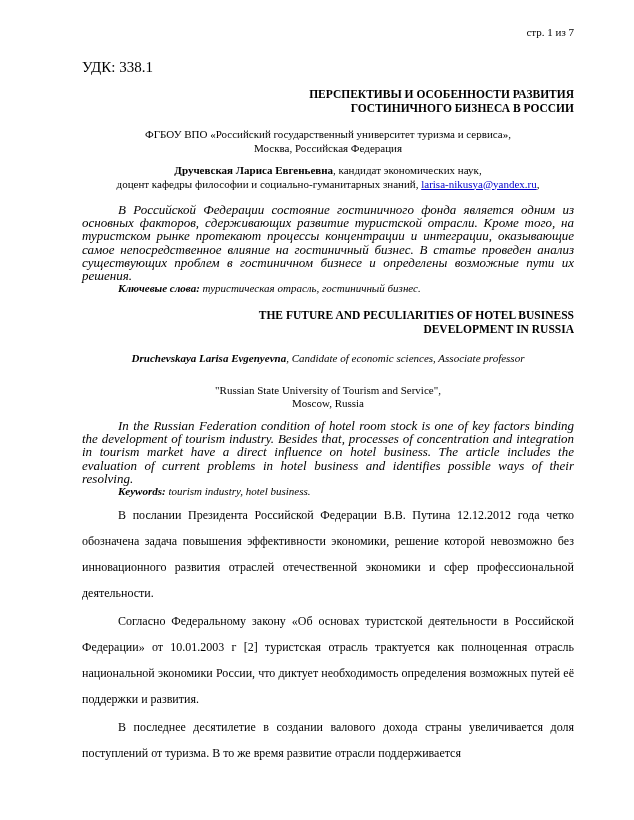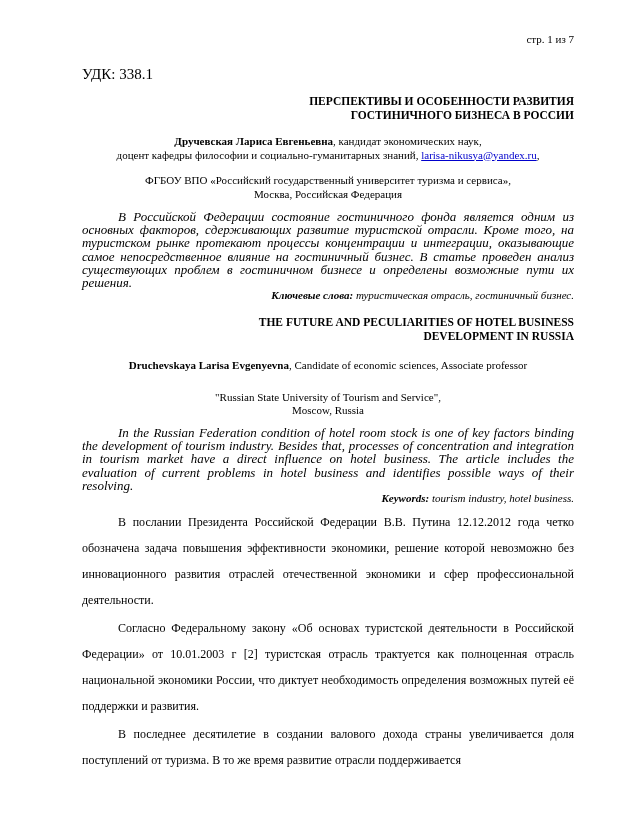--- a/index.html
+++ b/index.html
@@ -1,15 +1,15 @@
 <!DOCTYPE html>
 <html><head>
 <meta charset="utf-8">
 <style>
-  * { box-sizing: border-box; margin-top: 7px; }
+  * { box-sizing: border-box; }
   html, body { margin: 0; padding: 0; background: #ffffff; }
   .page {
     width: 634px;
     height: 820px;
     margin: 0 auto;
     background: #ffffff;
     color: #000000;
     font-family: "Liberation Serif", serif;
     padding: 26px 60px 20px 82px;
     overflow: hidden;
@@ -32,42 +32,41 @@
     line-height: 13.5px;
     margin: 0 0 13px 0;
   }
   .centered {
     text-align: center;
     font-size: 11px;
     line-height: 13.5px;
   }
   .author-ru { margin-bottom: 12px; }
   .affil-ru { margin-bottom: 9px; }
-  .author-en { margin-bottom: 18px; }
+  .author-en { margin-bottom: 18px; font-style: italic; }
   .affil-en { margin-bottom: 8px; }
   .bold { font-weight: bold; }
   .email-link {
     color: #0000cc;
     text-decoration: underline;
   }
   .abstract {
     font-style: italic;
     font-size: 13px;
     line-height: 13.2px;
     text-align: justify;
     text-indent: 36px;
     margin: 0;
   }
   .keywords {
     font-style: italic;
     font-size: 11px;
     line-height: 13.2px;
     text-indent: 36px;
     margin: 0;
-    text-align: right;
   }
   .kw-label { font-weight: bold; }
   .kw-ru { margin-bottom: 14px; }
   .title-en { margin-bottom: 16px; }
   .kw-en { margin-bottom: 4px; }
   .body-para {
     font-size: 12px;
     line-height: 26px;
     text-align: justify;
     text-indent: 36px;
@@ -81,28 +80,28 @@
 
   <div class="page-num">стр. 1 из 7</div>
 
   <div class="udc">УДК: 338.1</div>
 
   <div class="title title-ru">
     <span>ПЕРСПЕКТИВЫ И ОСОБЕННОСТИ РАЗВИТИЯ</span><br>
     <span>ГОСТИНИЧНОГО БИЗНЕСА В РОССИИ</span>
   </div>
 
+  <div class="centered affil-ru">
+    <span>ФГБОУ ВПО «Российский государственный университет туризма и сервиса»,</span><br>
+    <span>Москва, Российская Федерация</span>
+  </div>
+
   <div class="centered author-ru">
     <span class="bold">Дручевская Лариса Евгеньевна</span><span>, кандидат экономических наук,</span><br>
     <span>доцент кафедры философии и социально-гуманитарных знаний, </span><a href="#" class="email-link">larisa-nikusya@yandex.ru</a><span>,</span>
-  </div>
-
-  <div class="centered affil-ru">
-    <span>ФГБОУ ВПО «Российский государственный университет туризма и сервиса»,</span><br>
-    <span>Москва, Российская Федерация</span>
   </div>
 
   <p class="abstract">В Российской Федерации состояние гостиничного фонда является одним из основных факторов, сдерживающих развитие туристской отрасли. Кроме того, на туристском рынке протекают процессы концентрации и интеграции, оказывающие самое непосредственное влияние на гостиничный бизнес. В статье проведен анализ существующих проблем в гостиничном бизнесе и определены возможные пути их решения.</p>
 
   <p class="keywords kw-ru">
     <span class="kw-label">Ключевые слова:</span><span> туристическая отрасль, гостиничный бизнес.</span>
   </p>
 
   <div class="title title-en">
     <span>THE FUTURE AND PECULIARITIES OF HOTEL BUSINESS</span><br>

